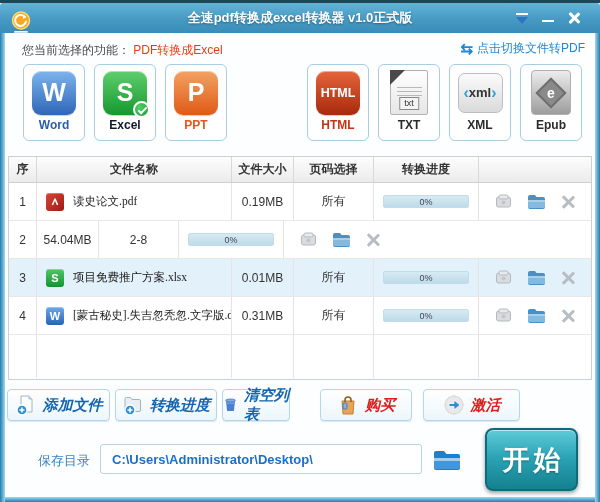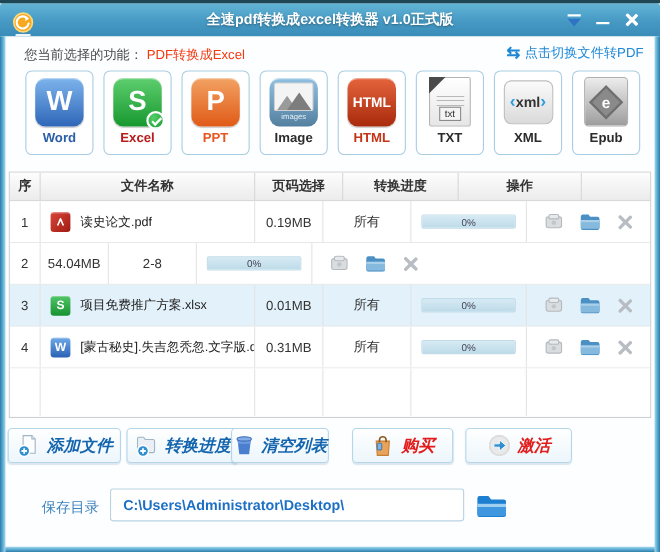--- a/index.html
+++ b/index.html
@@ -69,35 +69,35 @@
   .page-txt .txtbox { position:absolute; left:50%; transform:translateX(-50%); bottom:4px; border:1px solid #8a8a8a;
     background:#f4f4f4; font-size:9px; color:#333; padding:0 4px; line-height:11px; }
   .sq-xml { width:45px; height:40px; background:linear-gradient(180deg,#fbfbfb,#dadada); border:1px solid #bdbdbd;
     border-radius:7px; display:flex; align-items:center; justify-content:center; font-weight:bold; font-size:13px; color:#333; }
   .sq-xml .ab { color:#2b9fe0; font-size:16px; font-weight:bold; line-height:1; }
   .sq-epub { width:40px; height:45px; background:linear-gradient(180deg,#ececec,#9d9d9d); border:1px solid #b0b0b0;
     border-radius:4px; display:flex; align-items:center; justify-content:center; }
   .diamond { width:22px; height:22px; background:#8a8a8a; transform:rotate(45deg); border:2px solid #6f6f6f;
     display:flex; align-items:center; justify-content:center; }
   .diamond i { transform:rotate(-45deg); font-style:normal; color:#fff; font-weight:bold; font-size:14px; }
-  .c-word{color:#2b5fa8}.c-excel{color:#b91c1c}.c-ppt{color:#e8551e}.c-dark{color:#2b2b2b}.c-html{color:#c63418}
+  .c-word{color:#2b5fa8}.c-excel{color:#0f172a}.c-ppt{color:#e8551e}.c-dark{color:#2b2b2b}.c-html{color:#c63418}
 
   
   .tbl { position:absolute; left:8px; top:156px; width:584px; height:224px; border:1px solid #cfcfcf;
     font-size:12px; color:#333; background:#fff; }
   .thead { display:flex; height:26px; background:linear-gradient(180deg,#fdfdfd,#ebebeb);
     border-bottom:1px solid #d0d0d0; font-weight:bold; align-items:center; }
   .trow { display:flex; height:38px; align-items:center; border-bottom:1px solid #e8e8e8; background:#fff; }
   .trow.hl { background:#e2f1fa; }
   .trow.empty { height:43px; border-bottom:none; }
   .cell { height:100%; display:flex; align-items:center; justify-content:center; border-right:1px solid #e4e4e4; }
   .thead .cell { border-right:1px solid #d8d8d8; }
   .c0{width:28px}.c1{width:195px;justify-content:flex-start;padding-left:9px;gap:9px}
   .c2{width:62px}.c3{width:80px}.c4{width:105px}.c5{width:112px;border-right:none;gap:15px}
-  .fname { font-size:11.5px; color:#222; white-space:nowrap; overflow:hidden; }
+  .fname { font-size:11.5px; color:#222; white-space:nowrap; overflow:hidden;font-family:Liberation Serif, serif; }
   .ficon { width:18px; height:18px; border-radius:3px; flex:none; display:flex; align-items:center;
     justify-content:center; color:#fff; font-weight:bold; font-size:11px; box-shadow:inset 0 1px 0 rgba(255,255,255,.3); }
   .ficon-pdf { background:linear-gradient(135deg,#d9453a 0%,#a01b12 100%); }
   .ficon-xls { background:linear-gradient(180deg,#52c568,#179230); }
   .ficon-doc { background:linear-gradient(180deg,#6ea9e8,#2a62b5); }
   .pbar { width:86px; height:13px; border-radius:2px; background:linear-gradient(180deg,#d6eaf3,#bedbe9);
     border:1px solid #c2dde9; display:flex; align-items:center; justify-content:center;
     font-size:9px; color:#445; }
   .op-x { position:relative; width:14px; height:14px; cursor:pointer; }
   .op-x::before,.op-x::after { content:""; position:absolute; left:6px; top:-1px; width:2.5px; height:16px; background:#b8bdc3; border-radius:1px; }
@@ -178,32 +178,20 @@
       <span class="badge"></span>
     </div>
     <div class="lbl c-excel">Excel</div>
   </div>
   <div class="fmt" style="left:165px">
     <div class="art">
         <div class="sq sq-ppt">P</div>
       </div>
     <div class="lbl c-ppt">PPT</div>
   </div>
-  <div class="fmt" style="left:236px">
-    <div class="art">
-      <div class="sq-image">
-        <div class="pic">
-            <span class="mt1"></span>
-            <span class="mt2"></span>
-          </div>
-        <div class="img-caption">images</div>
-      </div>
-    </div>
-    <div class="lbl c-dark">Image</div>
-  </div>
   <div class="fmt" style="left:307px">
     <div class="art">
         <div class="sq sq-html">HTML</div>
       </div>
     <div class="lbl c-html">HTML</div>
   </div>
   <div class="fmt" style="left:378px">
     <div class="art">
       <div class="page-txt">
         <span class="fold"></span>
@@ -231,23 +219,23 @@
           </span>
       </div>
     </div>
     <div class="lbl c-dark">Epub</div>
   </div>
 
   <div class="tbl">
     <div class="thead">
       <div class="cell c0">序</div>
       <div class="cell c1" style="justify-content:center;padding-left:0">文件名称</div>
+      <div class="cell c2">文件大小</div>
       <div class="cell c3">页码选择</div>
       <div class="cell c4">转换进度</div>
-      <div class="cell c5">操作</div>
     </div>
 
     <div class="trow">
       <div class="cell c0">1</div>
       <div class="cell c1">
         <span class="ficon ficon-pdf">
           <svg width="12" height="12" viewBox="0 0 16 16">
               <path d="M4.5 12 L8 4 L11.5 12" fill="none" stroke="#fff" stroke-width="2" stroke-linejoin="round"></path>
             </svg>
         </span>
@@ -367,21 +355,21 @@
     <span>添加文件</span>
   </div>
   <div class="tbtn" style="left:115px;width:102px">
     <svg width="22" height="22" viewBox="0 0 22 22">
         <path d="M3 5 a1.5 1.5 0 0 1 1.5-1.5 h4 l1.5 2 h7 a1.5 1.5 0 0 1 1.5 1.5 v9 a1.5 1.5 0 0 1-1.5 1.5 h-12 A1.5 1.5 0 0 1 3 16 Z" fill="#e9eff4" stroke="#9fb6c4"></path>
         <circle cx="8" cy="16" r="5" fill="#2f8fd0" stroke="#fff" stroke-width="1.3"></circle>
         <path d="M8 13.5 v5 M5.5 16 h5" stroke="#fff" stroke-width="1.6"></path>
       </svg>
     <span>转换进度</span>
   </div>
-  <div class="tbtn" style="left:210px;width:89px">
+  <div class="tbtn" style="left:222px;width:68px">
     <svg width="20" height="22" viewBox="0 0 20 22">
         <path d="M4 6 h12 l-1.5 13 h-9 Z" fill="#4a7fd0"></path>
         <path d="M4 6 h12 l-0.4 3.5 h-11.2 Z" fill="#6d9ce0"></path>
         <ellipse cx="10" cy="5" rx="6.5" ry="2" fill="#85aee8" stroke="#3c6cba"></ellipse>
       </svg>
     <span>清空列表</span>
   </div>
   <div class="tbtn red" style="left:320px;width:92px">
     <svg width="22" height="22" viewBox="0 0 22 22">
         <path d="M5 7 h12 l-1 13 h-10 Z" fill="#e8a25a" stroke="#c87f35"></path>
@@ -399,13 +387,14 @@
     <span>激活</span>
   </div>
 
   <div class="save-label">保存目录</div>
   <input class="save-input" type="text" value="C:\Users\Administrator\Desktop\" style="">
   <svg class="browse-btn" viewBox="0 0 30 24">
     <path d="M2 5 a2 2 0 0 1 2-2 h8 l2.5 3 h11.5 a2 2 0 0 1 2 2 v12 a2 2 0 0 1-2 2 H4 a2 2 0 0 1-2-2 Z" fill="#1d7fd0"></path>
     <rect x="2" y="10" width="26" height="3" fill="#9fd0f2"></rect>
     <path d="M2 13 h26 v6 a2 2 0 0 1-2 2 H4 a2 2 0 0 1-2-2 Z" fill="#3f97e0"></path>
   </svg>
+  <div class="start-btn">开始</div>
 </div>
 
 </body></html>

